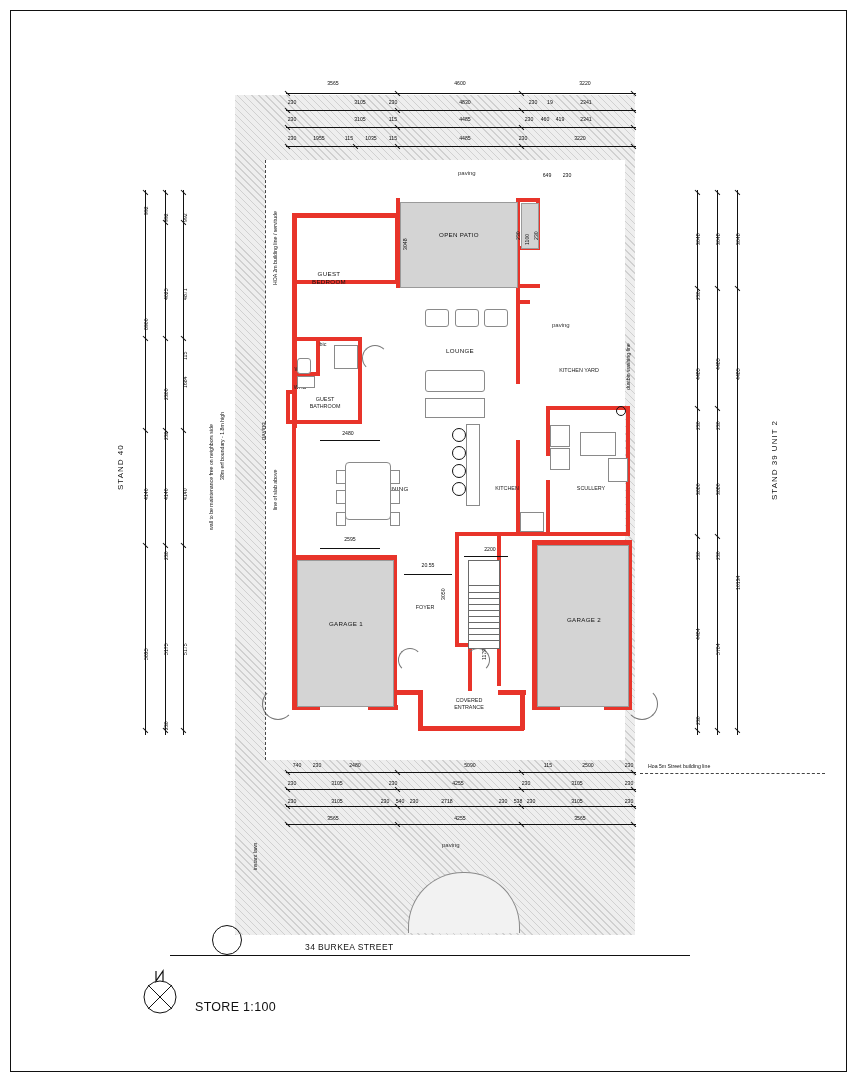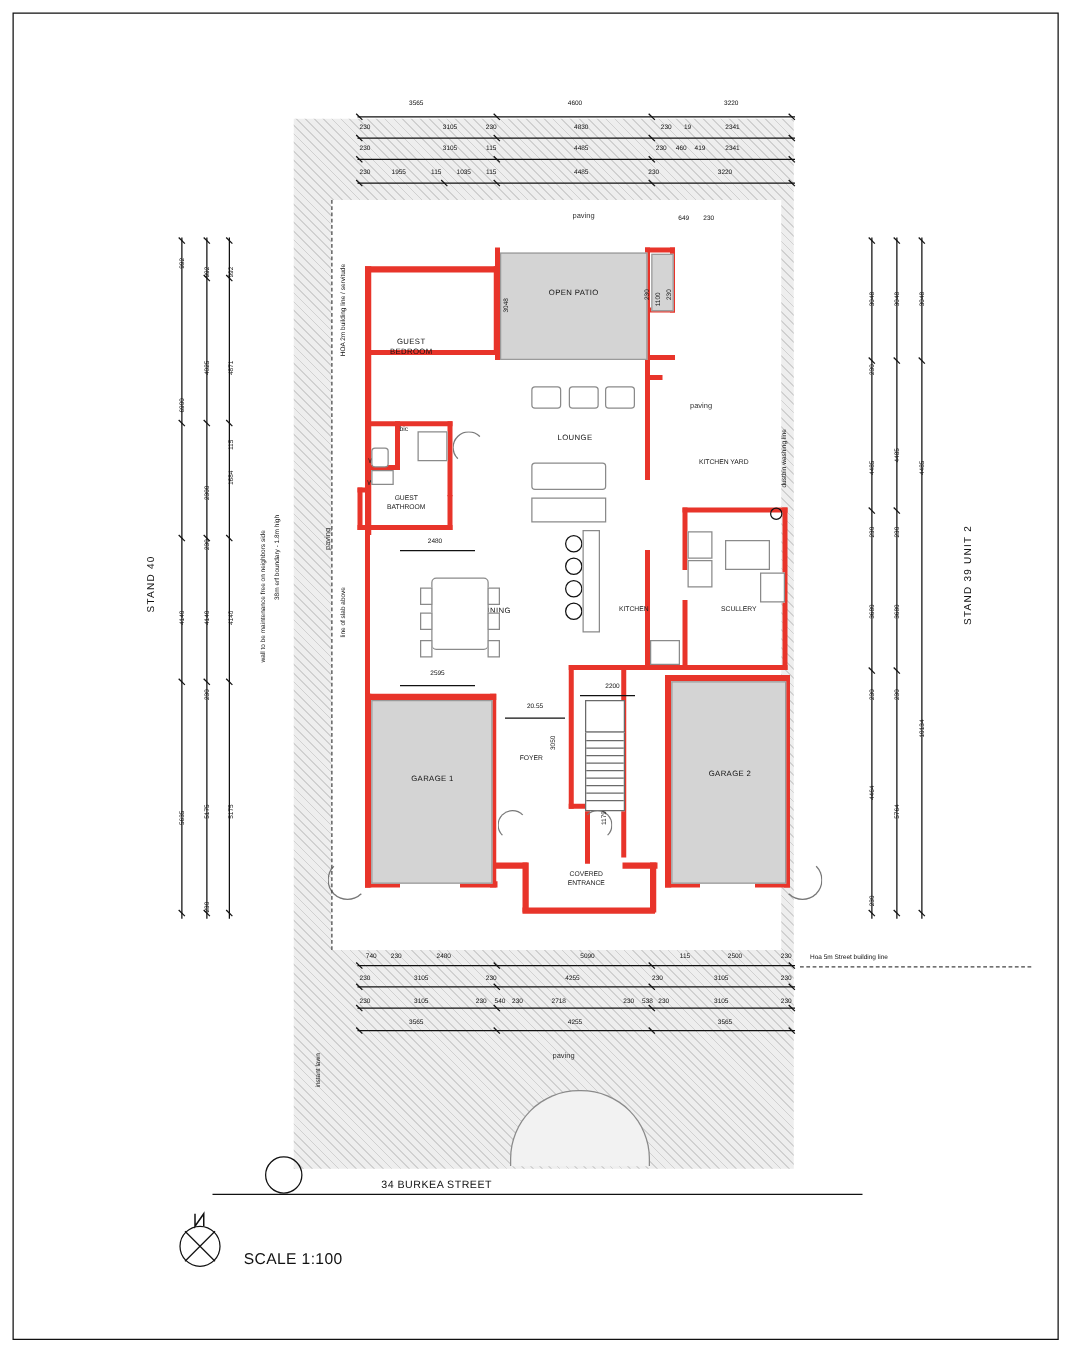--- a/index.html
+++ b/index.html
@@ -409,15 +409,15 @@
   <div class="street" style="left:305px;top:942px;">34 BURKEA STREET</div>
   <div class="circ" style="left:212px;top:925px;width:28px;height:28px;"></div>
 
   <svg class="compass" style="left:130px;top:965px;" width="60" height="60" viewBox="0 0 60 60">
     <circle cx="30" cy="32" r="16" fill="none" stroke="#111" stroke-width="1"></circle>
     <line x1="18" y1="20" x2="42" y2="44" stroke="#111" stroke-width="1"></line>
     <line x1="42" y1="20" x2="18" y2="44" stroke="#111" stroke-width="1"></line>
     <path d="M26 6 L26 16 L33 6 L33 16" fill="none" stroke="#111" stroke-width="1.2"></path>
   </svg>
 
-  <div class="subtitle" style="left:195px;top:1000px;">SCALE 1:100</div>
+  <div class="subtitle" style="left:195px;top:1000px;">STORE 1:100</div>
 
 </div>
 
 </body></html>

